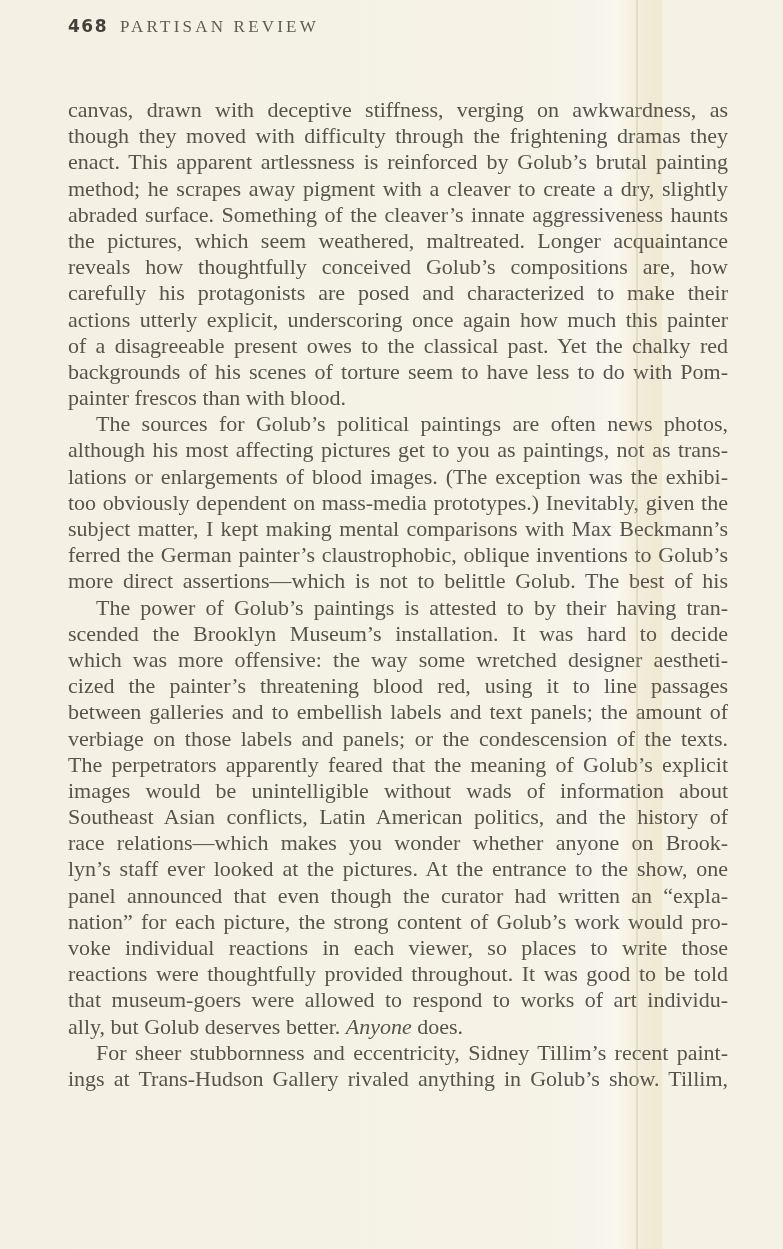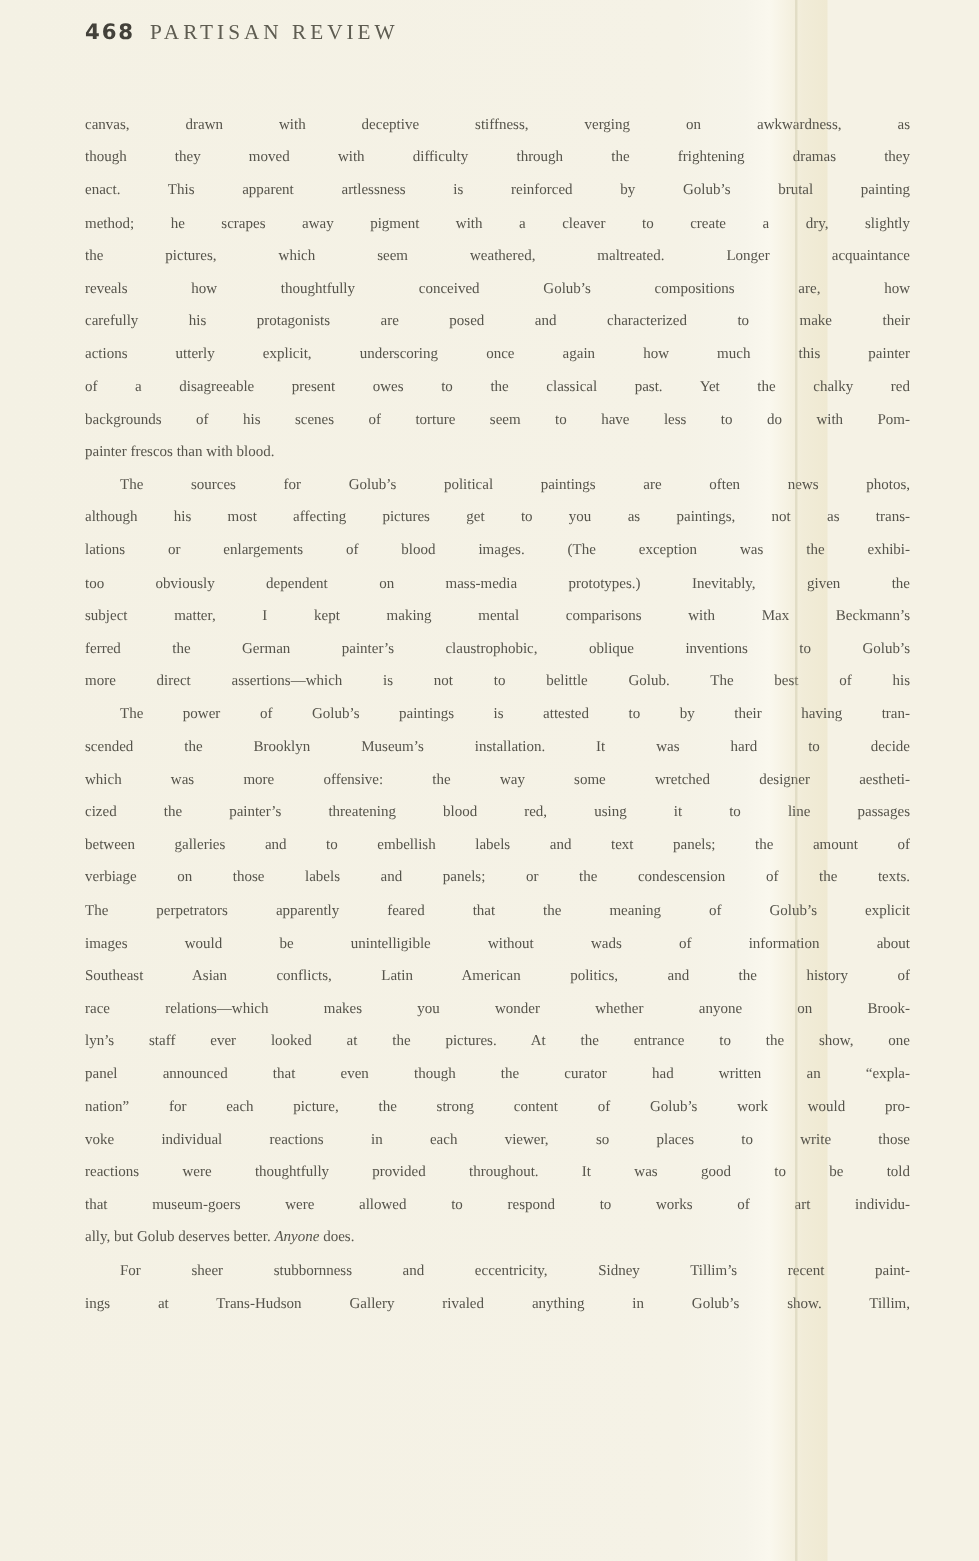--- a/index.html
+++ b/index.html
@@ -44,23 +44,23 @@
   .journal {
     font-family: "Liberation Serif", serif;
     font-size: 17px;
     letter-spacing: 3.2px;
     color: #5e5c51;
     margin-left: 12px;
   }
   .text-block {
     position: absolute;
     left: 68px;
-    top: 86px;
+    top: 97px;
     width: 660px;
-    font-size: 12px;
+    font-size: 22px;
     line-height: 26.2px;
     color: #56544b;
   }
   .para { margin: 0; padding: 0; }
   .line {
     height: 26.2px;
     overflow: hidden;
     text-align: justify;
     text-align-last: justify;
   }
@@ -78,20 +78,21 @@
   <header class="running-head">
     <span class="folio">468</span><span class="journal">PARTISAN REVIEW</span>
   </header>
 
   <main class="text-block" id="text-block">
       <div class="para">
         <div class="line">canvas, drawn with deceptive stiffness, verging on awkwardness, as</div>
         <div class="line">though they moved with difficulty through the frightening dramas they</div>
         <div class="line">enact. This apparent artlessness is reinforced by Golub’s brutal painting</div>
         <div class="line">method; he scrapes away pigment with a cleaver to create a dry, slightly</div>
+        <div class="line">abraded surface. Something of the cleaver’s innate aggressiveness haunts</div>
         <div class="line">the pictures, which seem weathered, maltreated. Longer acquaintance</div>
         <div class="line">reveals how thoughtfully conceived Golub’s compositions are, how</div>
         <div class="line">carefully his protagonists are posed and characterized to make their</div>
         <div class="line">actions utterly explicit, underscoring once again how much this painter</div>
         <div class="line">of a disagreeable present owes to the classical past. Yet the chalky red</div>
         <div class="line">backgrounds of his scenes of torture seem to have less to do with Pom-</div>
         <div class="line left-last">painter frescos than with blood.</div>
       </div>
       <div class="para indent">
         <div class="line">The sources for Golub’s political paintings are often news photos,</div>

